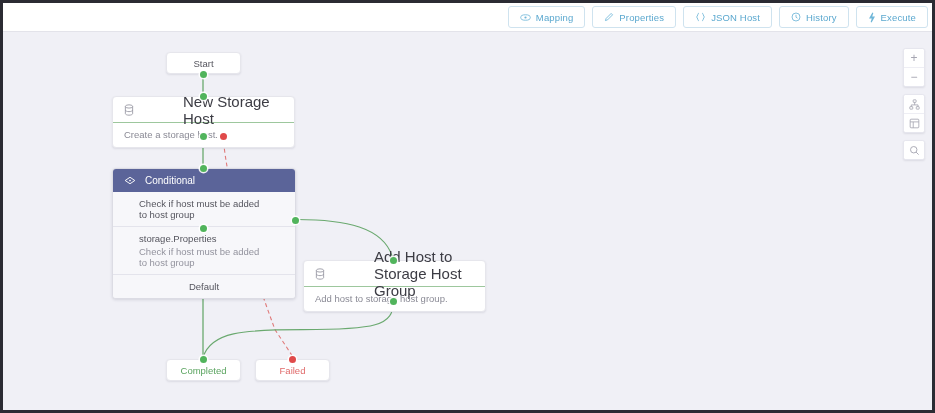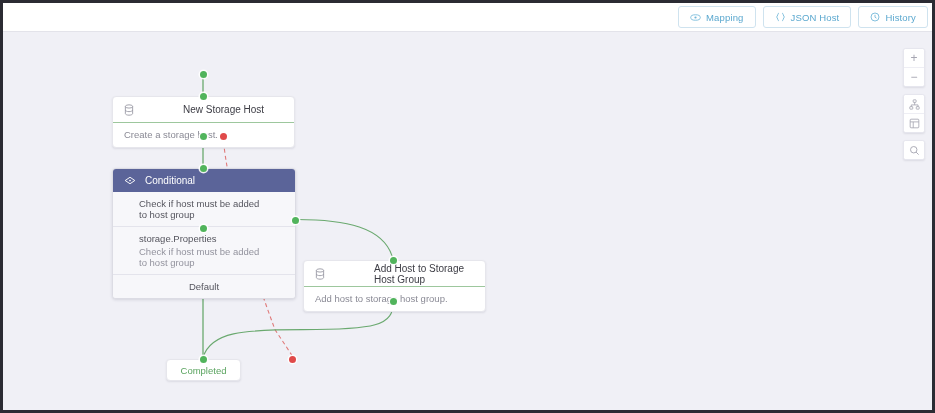--- a/index.html
+++ b/index.html
@@ -88,21 +88,21 @@
   }
   .node .title-row {
     display: flex;
     align-items: center;
     gap: 9px;
     height: 25px;
     padding: 0 11px;
     box-sizing: border-box;
   }
   .node .title-row .nico { display: flex; color: #9a9aa6; }
-  .node .title-txt { font-size: 10px; color: #3c3c44; padding-left: 40px; }
+  .node .title-txt { font-size: 15px; color: #3c3c44; padding-left: 40px; }
   .node .divider { height: 1px; background: #9dc79d; margin: 0; }
   .node .desc {
     padding: 6px 11px 7px 11px;
     font-size: 9.5px;
     color: #8a8a95;
   }
 
   
   .pill {
     position: absolute;
@@ -215,20 +215,28 @@
       <div class="tbtn">
         <span class="ico">
           <svg width="11" height="9" viewBox="0 0 16 11" fill="none" stroke="currentColor" stroke-width="1.2">
             <ellipse cx="8" cy="5.5" rx="7" ry="4"></ellipse>
               <circle cx="8" cy="5.5" r="1.6" fill="currentColor" stroke="none"></circle>
           </svg>
         </span>
         <span>Mapping</span>
       </div>
 
+      <div class="tbtn">
+        <span class="ico">
+          <svg width="10" height="10" viewBox="0 0 14 14" fill="none" stroke="currentColor" stroke-width="1.2">
+            <path d="M2 12l1-3 7-7 2 2-7 7-3 1z"></path>
+          </svg>
+        </span>
+        <span>Properties</span>
+      </div>
 
       <div class="tbtn">
         <span class="ico">
           <svg width="11" height="10" viewBox="0 0 14 12" fill="none" stroke="currentColor" stroke-width="1.1">
             <path d="M5 1C3.5 1 3.5 5 2 6c1.5 1 1.5 5 3 5"></path>
             <path d="M9 1c1.5 0 1.5 4 3 5-1.5 1-1.5 5-3 5"></path>
           </svg>
         </span>
         <span>JSON Host</span>
       </div>
@@ -236,20 +244,28 @@
       <div class="tbtn">
         <span class="ico">
           <svg width="10" height="10" viewBox="0 0 14 14" fill="none" stroke="currentColor" stroke-width="1.2">
             <circle cx="7" cy="7" r="5.6"></circle>
               <path d="M7 4v3.3l2.1 1.4"></path>
           </svg>
         </span>
         <span>History</span>
       </div>
 
+      <div class="tbtn">
+        <span class="ico">
+          <svg width="8" height="11" viewBox="0 0 9 13" fill="none" stroke="currentColor" stroke-width="1.2">
+            <path d="M5.5 1L2 7.2h3L3.5 12 7 5.8H4L5.5 1z"></path>
+          </svg>
+        </span>
+        <span>Execute</span>
+      </div>
 
     </div>
   </div>
 
   <div class="canvas">
 
     <svg class="edges" viewBox="0 0 929 381" preserveAspectRatio="none">
 
       <path d="M200 43 L200 64" stroke="#6aa96f" stroke-width="1.3" fill="none"></path>
 
@@ -257,20 +273,23 @@
 
       <path d="M220 104 C224 160 250 240 272 300 L289 326" stroke="#e07a7a" stroke-width="1.1" fill="none" stroke-dasharray="4 3"></path>
 
       <path d="M200 196 L200 328" stroke="#6aa96f" stroke-width="1.3" fill="none"></path>
 
       <path d="M294 189 C340 189 382 196 390 229" stroke="#6aa96f" stroke-width="1.1" fill="none"></path>
 
       <path d="M390 270 C392 297 370 300 300 300 C240 300 208 302 200 328" stroke="#6aa96f" stroke-width="1.1" fill="none"></path>
     </svg>
 
+    <div class="pill" style="left:163px; top:20px; width:75px;">
+      <span>Start</span>
+    </div>
     <div class="port" style="left:197px; top:39px;"></div>
 
     <div class="node" style="left:109px; top:64px; width:183px;">
       <div class="title-row">
         <span class="nico">
           <svg width="10" height="12" viewBox="0 0 11 13" fill="none" stroke="currentColor" stroke-width="1">
             <ellipse cx="5.5" cy="2.6" rx="4" ry="1.8"></ellipse>
             <path d="M1.5 2.6v7.8c0 1 1.8 1.8 4 1.8s4-.8 4-1.8V2.6"></path>
             <path d="M1.5 6.5c0 1 1.8 1.8 4 1.8s4-.8 4-1.8"></path>
           </svg>
@@ -320,20 +339,23 @@
       <div class="desc">Add host to storage host group.</div>
     </div>
     <div class="port" style="left:387px; top:225px;"></div>
     <div class="port" style="left:387px; top:266px;"></div>
 
     <div class="pill ok" style="left:163px; top:327px; width:75px;">
       <span>Completed</span>
     </div>
     <div class="port" style="left:197px; top:324px;"></div>
 
+    <div class="pill err" style="left:252px; top:327px; width:75px;">
+      <span>Failed</span>
+    </div>
     <div class="port red" style="left:286px; top:324px;"></div>
 
     <div class="ctrl-stack">
       <div class="ctrl-group">
         <div class="ctrl-btn">
           <span>+</span>
         </div>
         <div class="ctrl-btn">
           <span>−</span>
         </div>

